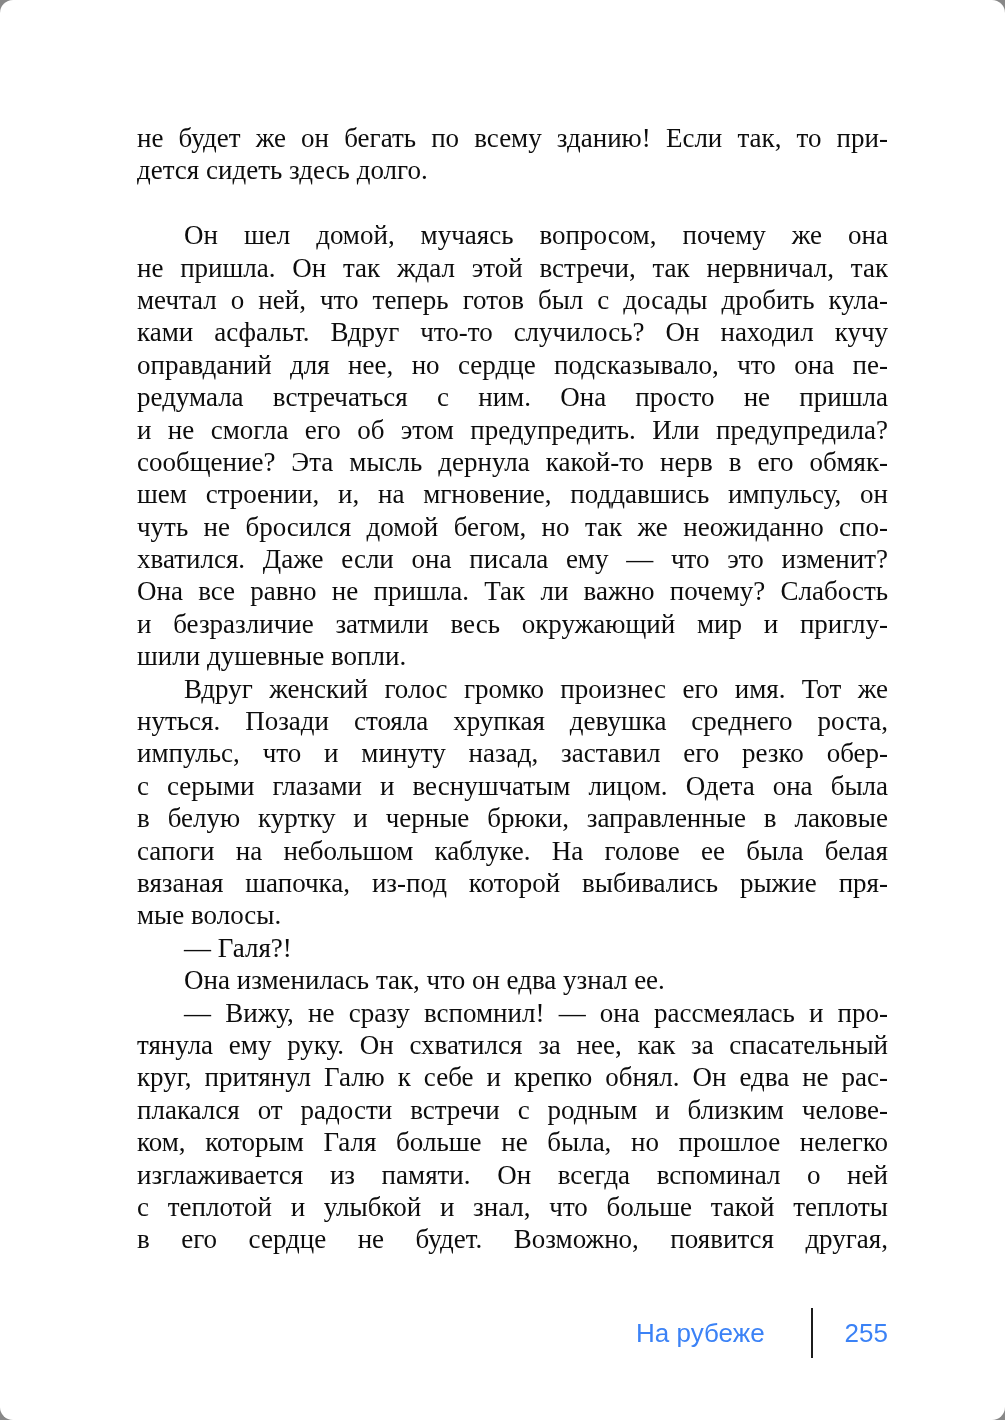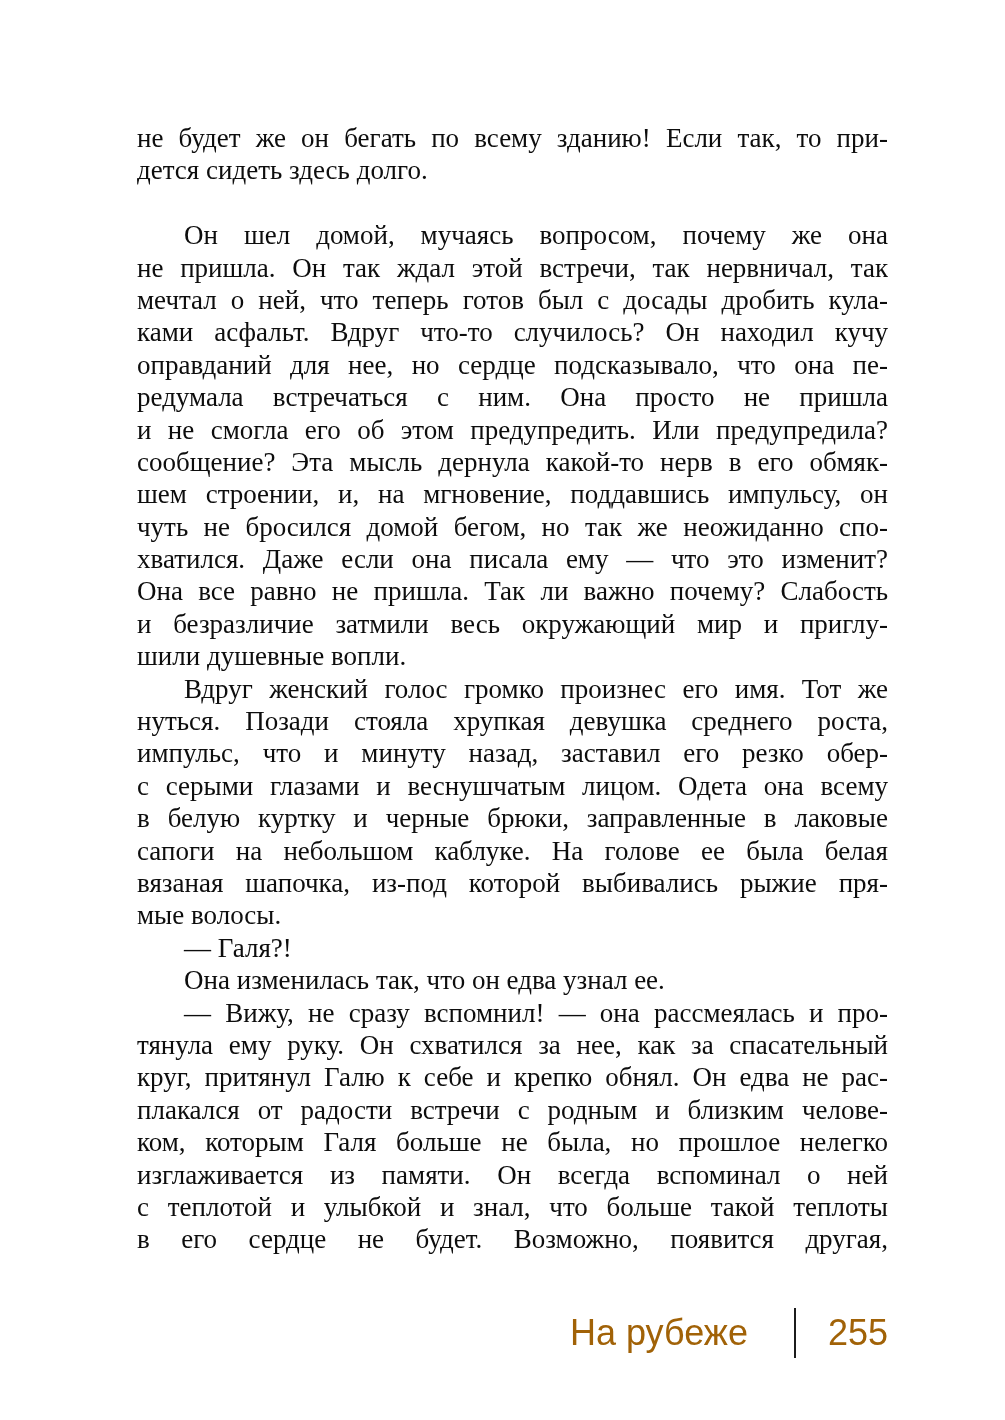--- a/index.html
+++ b/index.html
@@ -8,20 +8,21 @@
   }
   html,body{margin:0;padding:0;}
   body{background:#888;}
   .page{
     position:relative;
     width:1005px;
     height:1420px;
     background:var(--paper);
     margin:0 auto;
     overflow:hidden;
+    border-radius:13px;
   }
   .text-block{
     position:absolute;
     left:137px;
     top:122px;
     width:751px;
     color:var(--ink);
     font-family:"Liberation Serif","DejaVu Serif",serif;
     font-size:27px;
     line-height:32.4px;
@@ -41,23 +42,23 @@
   .line.first{
     padding-left:47px;
   }
   .footer{
     position:absolute;
     top:1308px;
     right:117px;
     height:50px;
     display:flex;
     align-items:center;
-    color:#a16207;
+    color:#3b82f6;
     font-family:"Liberation Sans","DejaVu Sans",sans-serif;
-    font-size:36px;
+    font-size:26px;
   }
   .footer .divider{
     display:inline-block;
     width:2px;
     height:50px;
     background:#1c1c1c;
     margin-left:46px;
     margin-right:32px;
   }
   .footer .page-number{
@@ -90,21 +91,21 @@
         <div class="line">чуть не бросился домой бегом, но так же неожиданно спо-</div>
         <div class="line">хватился. Даже если она писала ему — что это изменит?</div>
         <div class="line">Она все равно не пришла. Так ли важно почему? Слабость</div>
         <div class="line">и безразличие затмили весь окружающий мир и приглу-</div>
         <div class="line plain">шили душевные вопли.</div>
       </div>
       <div class="para">
         <div class="line first">Вдруг женский голос громко произнес его имя. Тот же</div>
         <div class="line">нуться. Позади стояла хрупкая девушка среднего роста,</div>
         <div class="line">импульс, что и минуту назад, заставил его резко обер-</div>
-        <div class="line">с серыми глазами и веснушчатым лицом. Одета она всему</div>
+        <div class="line">с серыми глазами и веснушчатым лицом. Одета она была</div>
         <div class="line">в белую куртку и черные брюки, заправленные в лаковые</div>
         <div class="line">сапоги на небольшом каблуке. На голове ее была белая</div>
         <div class="line">вязаная шапочка, из-под которой выбивались рыжие пря-</div>
         <div class="line plain">мые волосы.</div>
       </div>
       <div class="para">
         <div class="line plain first">— Галя?!</div>
       </div>
       <div class="para">
         <div class="line plain first">Она изменилась так, что он едва узнал ее.</div>

